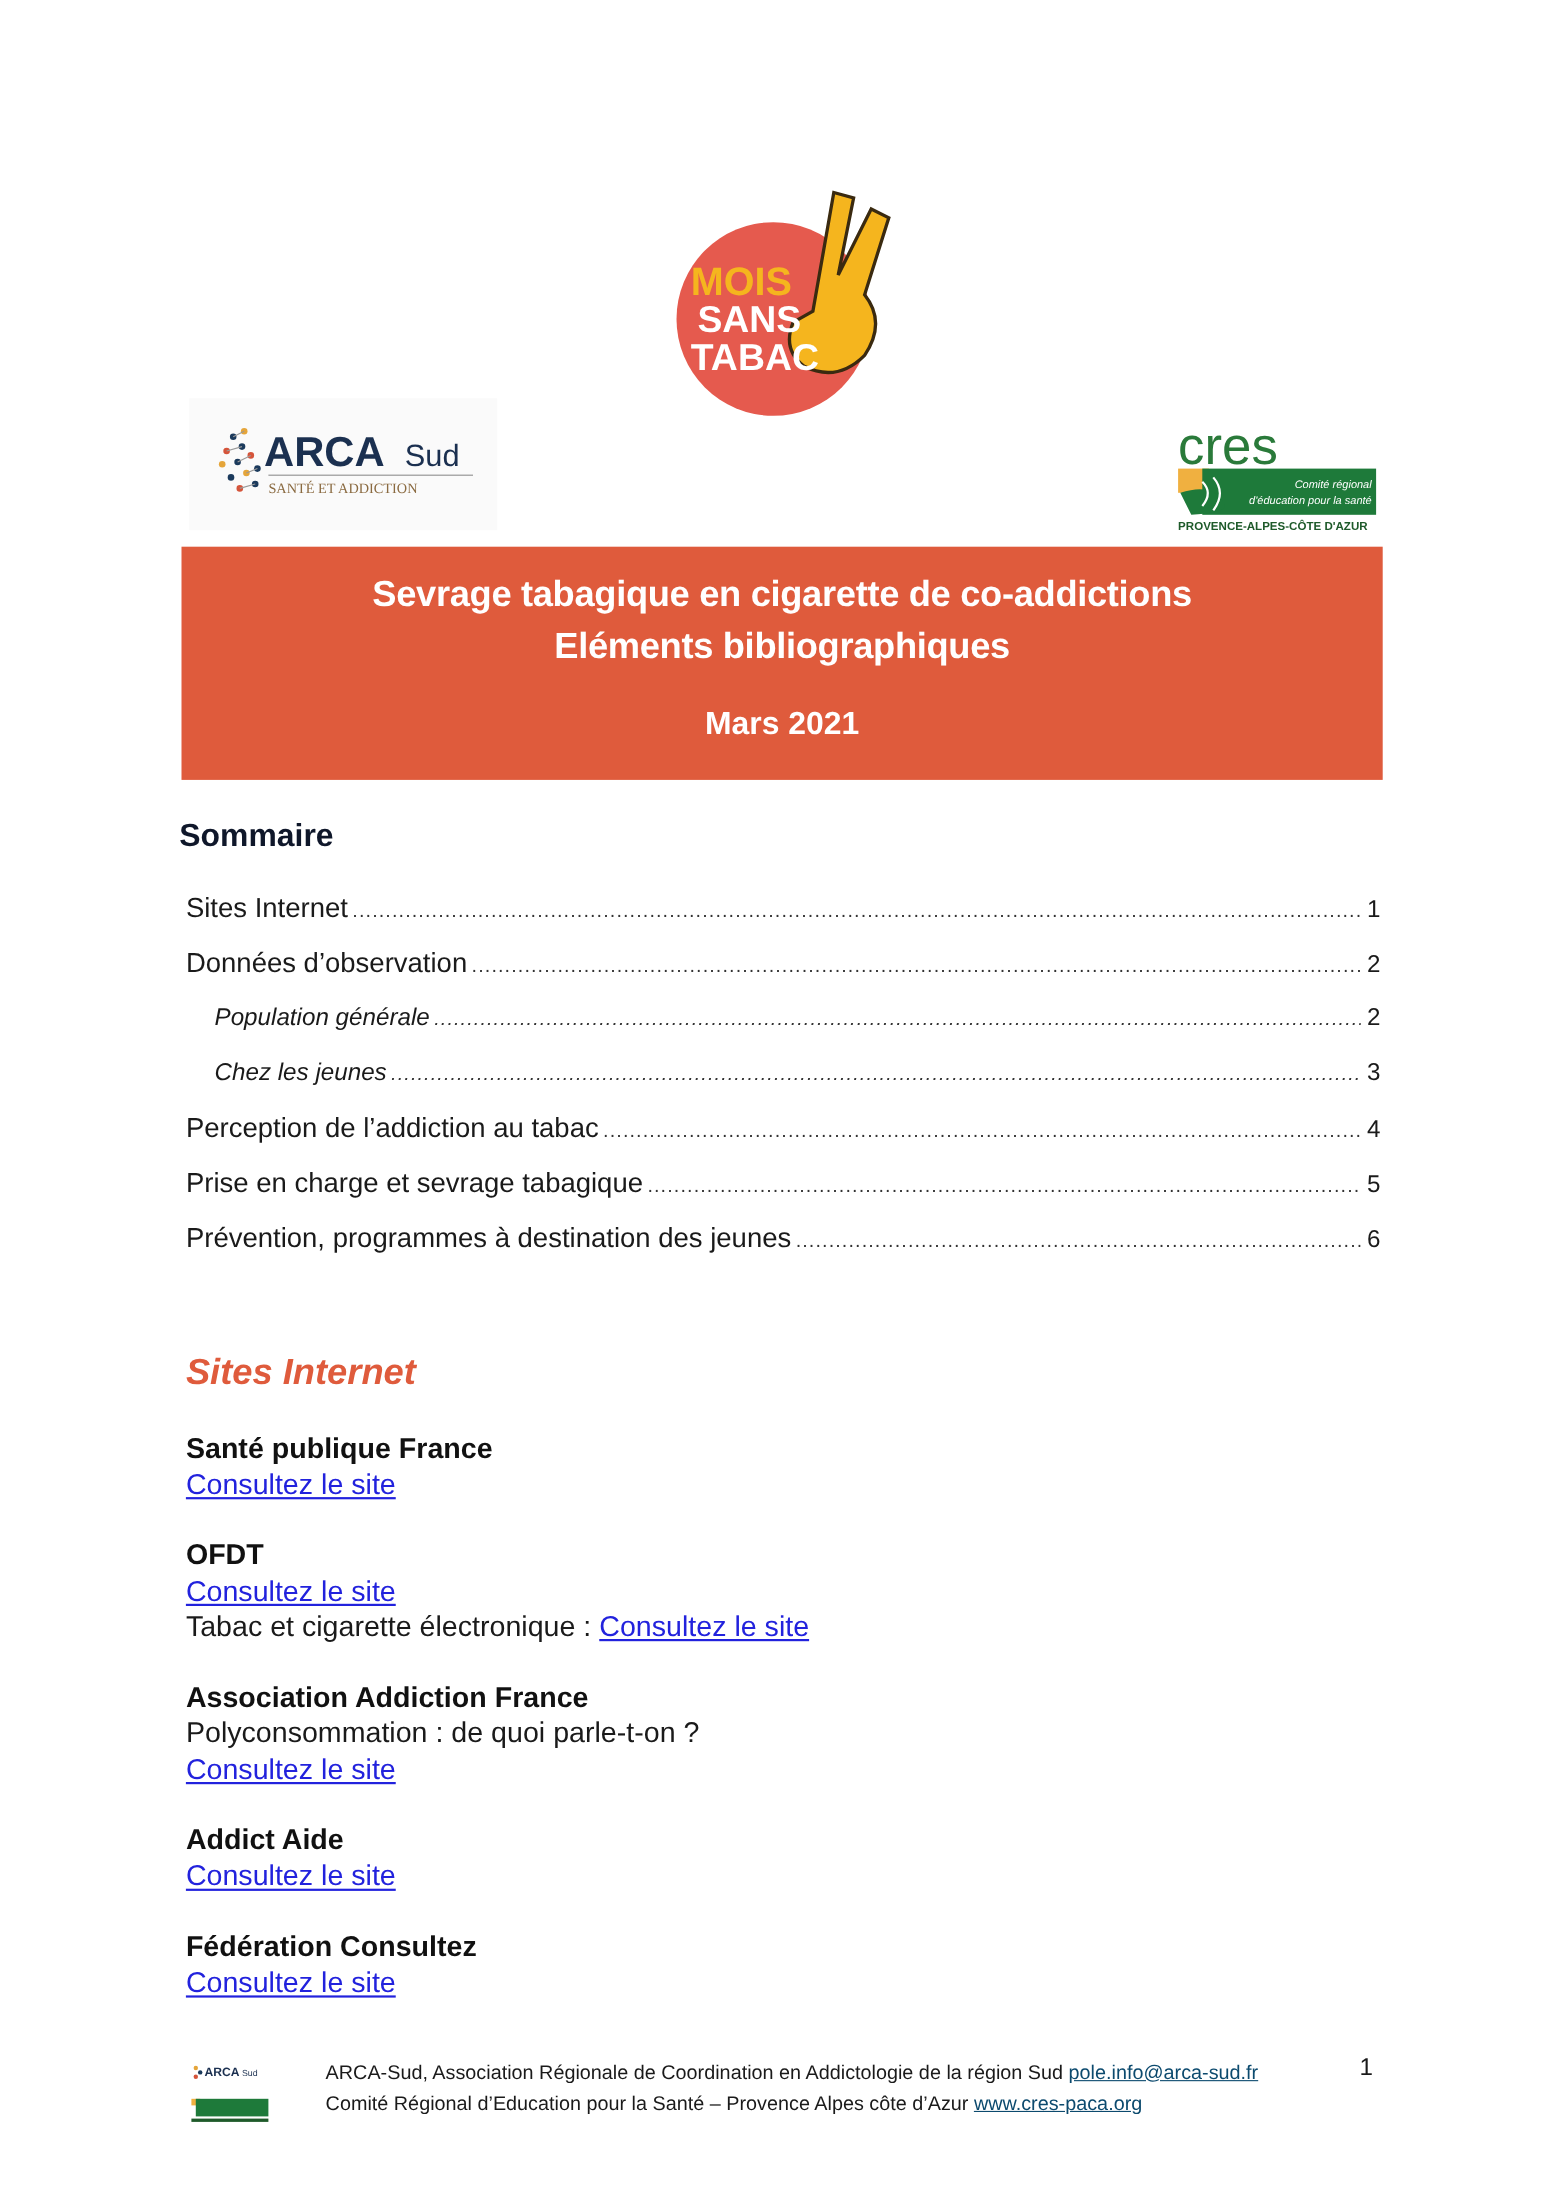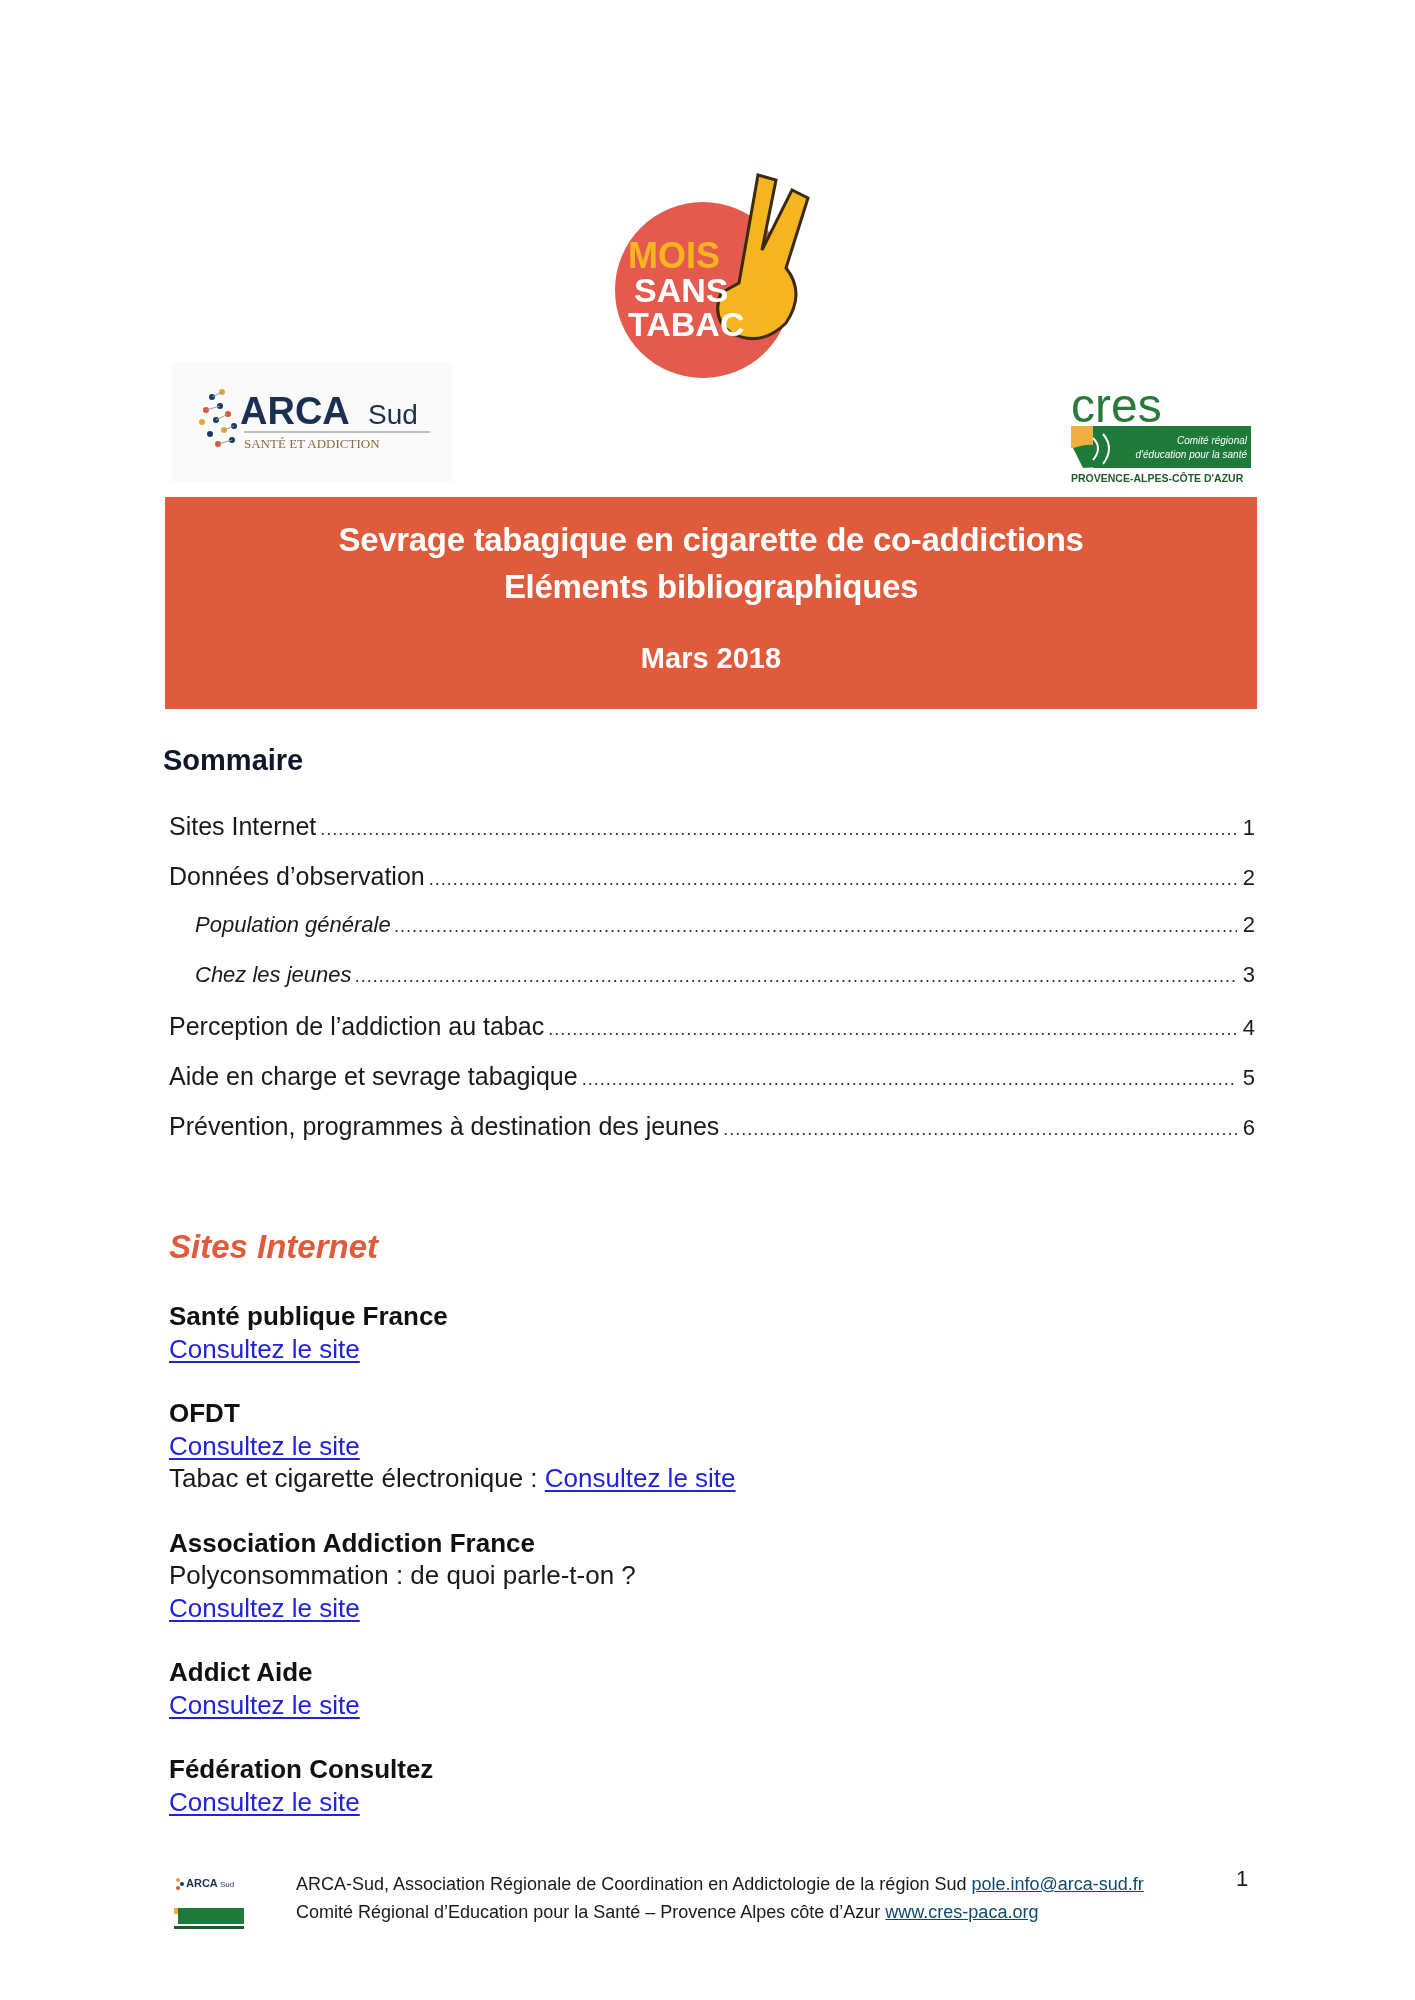--- a/index.html
+++ b/index.html
@@ -93,21 +93,21 @@
     <path d="M40 52 q12 14 0 30" stroke="#ffffff" stroke-width="2" fill="none"></path>
     <text x="184" y="62" text-anchor="end" font-family="Liberation Sans, sans-serif" font-style="italic" font-size="10" fill="#ffffff">Comité régional</text>
     <text x="184" y="76" text-anchor="end" font-family="Liberation Sans, sans-serif" font-style="italic" font-size="10" fill="#ffffff">d'éducation pour la santé</text>
     <text x="8" y="100" font-family="Liberation Sans, sans-serif" font-weight="bold" font-size="10.5" fill="#1e5a2a">PROVENCE-ALPES-CÔTE D'AZUR</text>
   </svg>
 </div>
 
 <div class="banner">
   <div class="t1">Sevrage tabagique en cigarette de co-addictions</div>
   <div class="t2">Eléments bibliographiques</div>
-  <div class="t3">Mars 2018</div>
+  <div class="t3">Mars 2021</div>
 </div>
 
 <div class="toc-title">Sommaire</div>
 <div class="toc">
   <div class="toc-row">
     <span class="label">Sites Internet</span>
     <span class="dots"></span>
     <span class="page">1</span>
   </div>
   <div class="toc-row">
@@ -124,21 +124,21 @@
     <span class="label">Chez les jeunes</span>
     <span class="dots"></span>
     <span class="page" style="font-style: normal;">3</span>
   </div>
   <div class="toc-row">
     <span class="label">Perception de l’addiction au tabac</span>
     <span class="dots"></span>
     <span class="page">4</span>
   </div>
   <div class="toc-row">
-    <span class="label">Aide en charge et sevrage tabagique</span>
+    <span class="label">Prise en charge et sevrage tabagique</span>
     <span class="dots"></span>
     <span class="page">5</span>
   </div>
   <div class="toc-row">
     <span class="label">Prévention, programmes à destination des jeunes</span>
     <span class="dots"></span>
     <span class="page">6</span>
   </div>
 </div>
 

